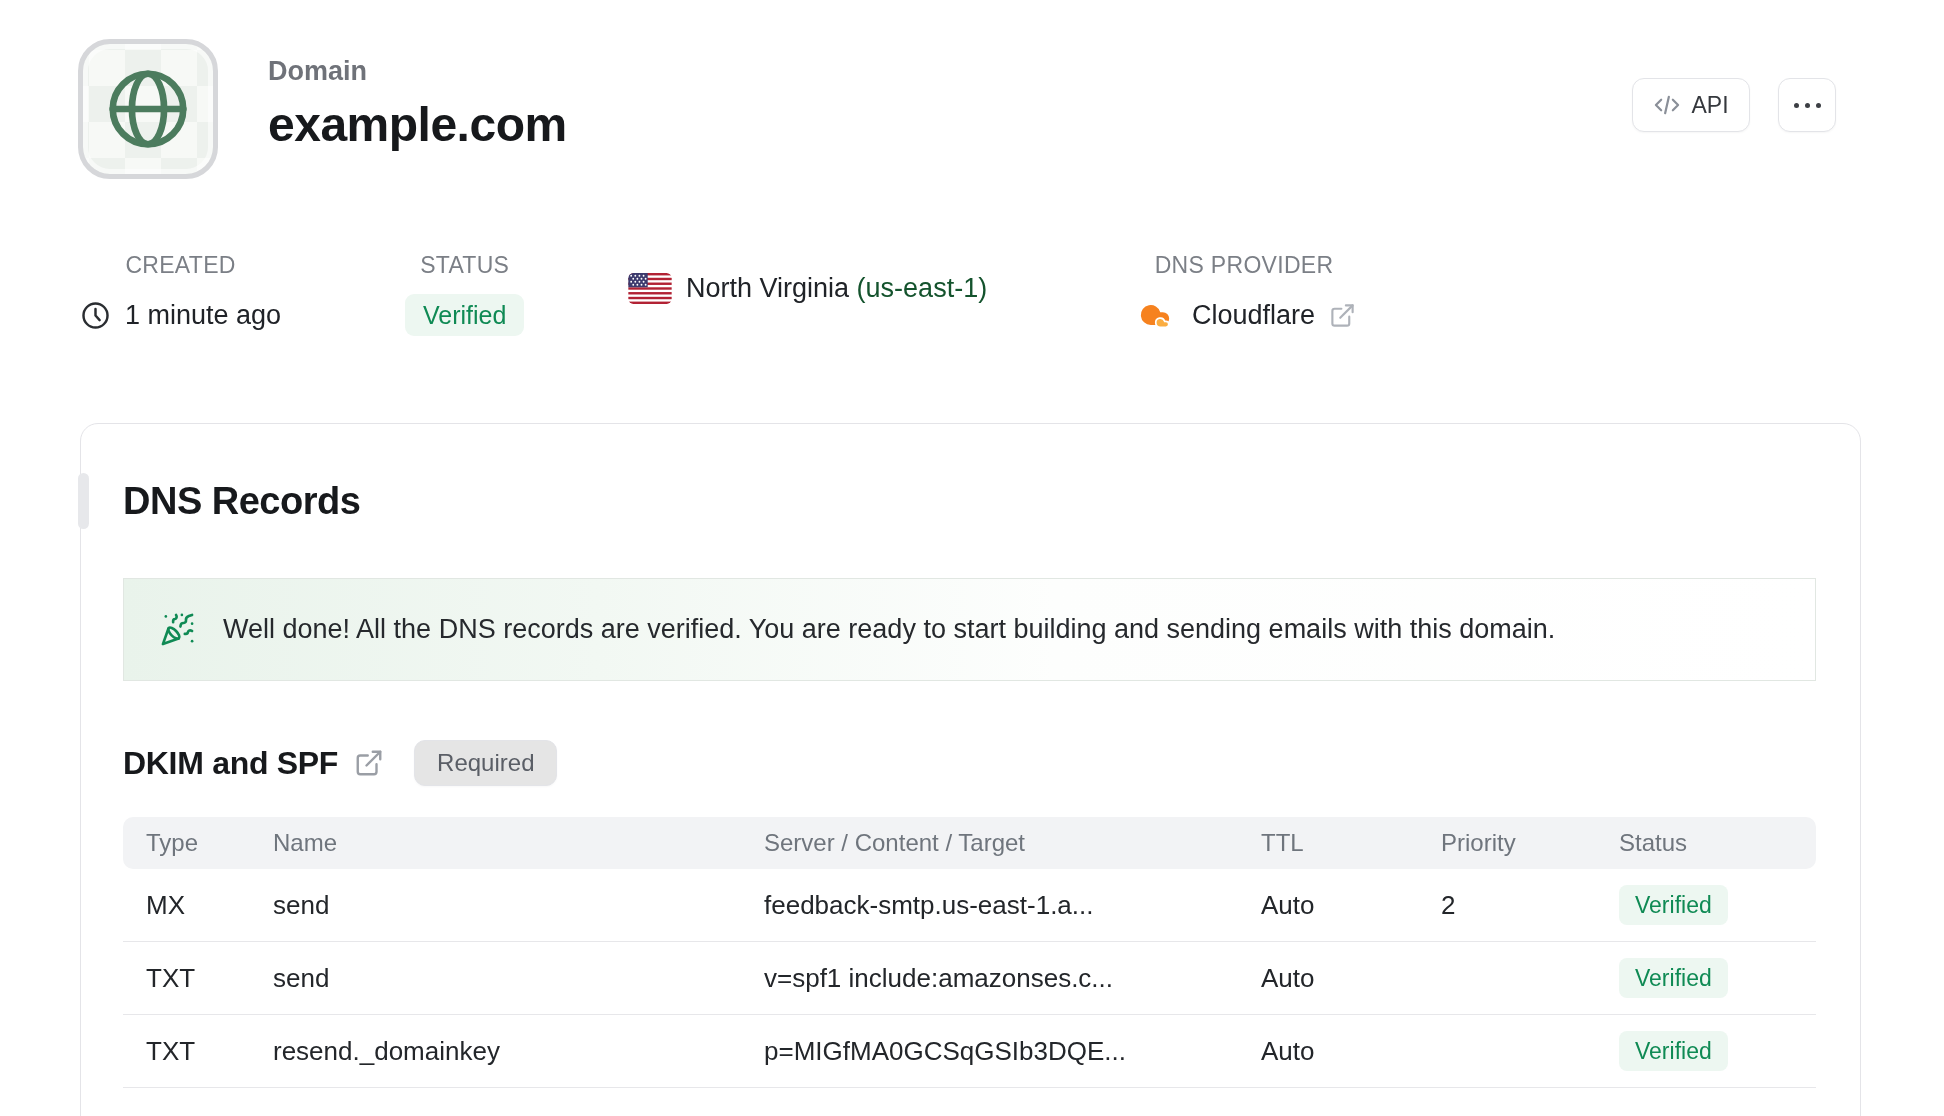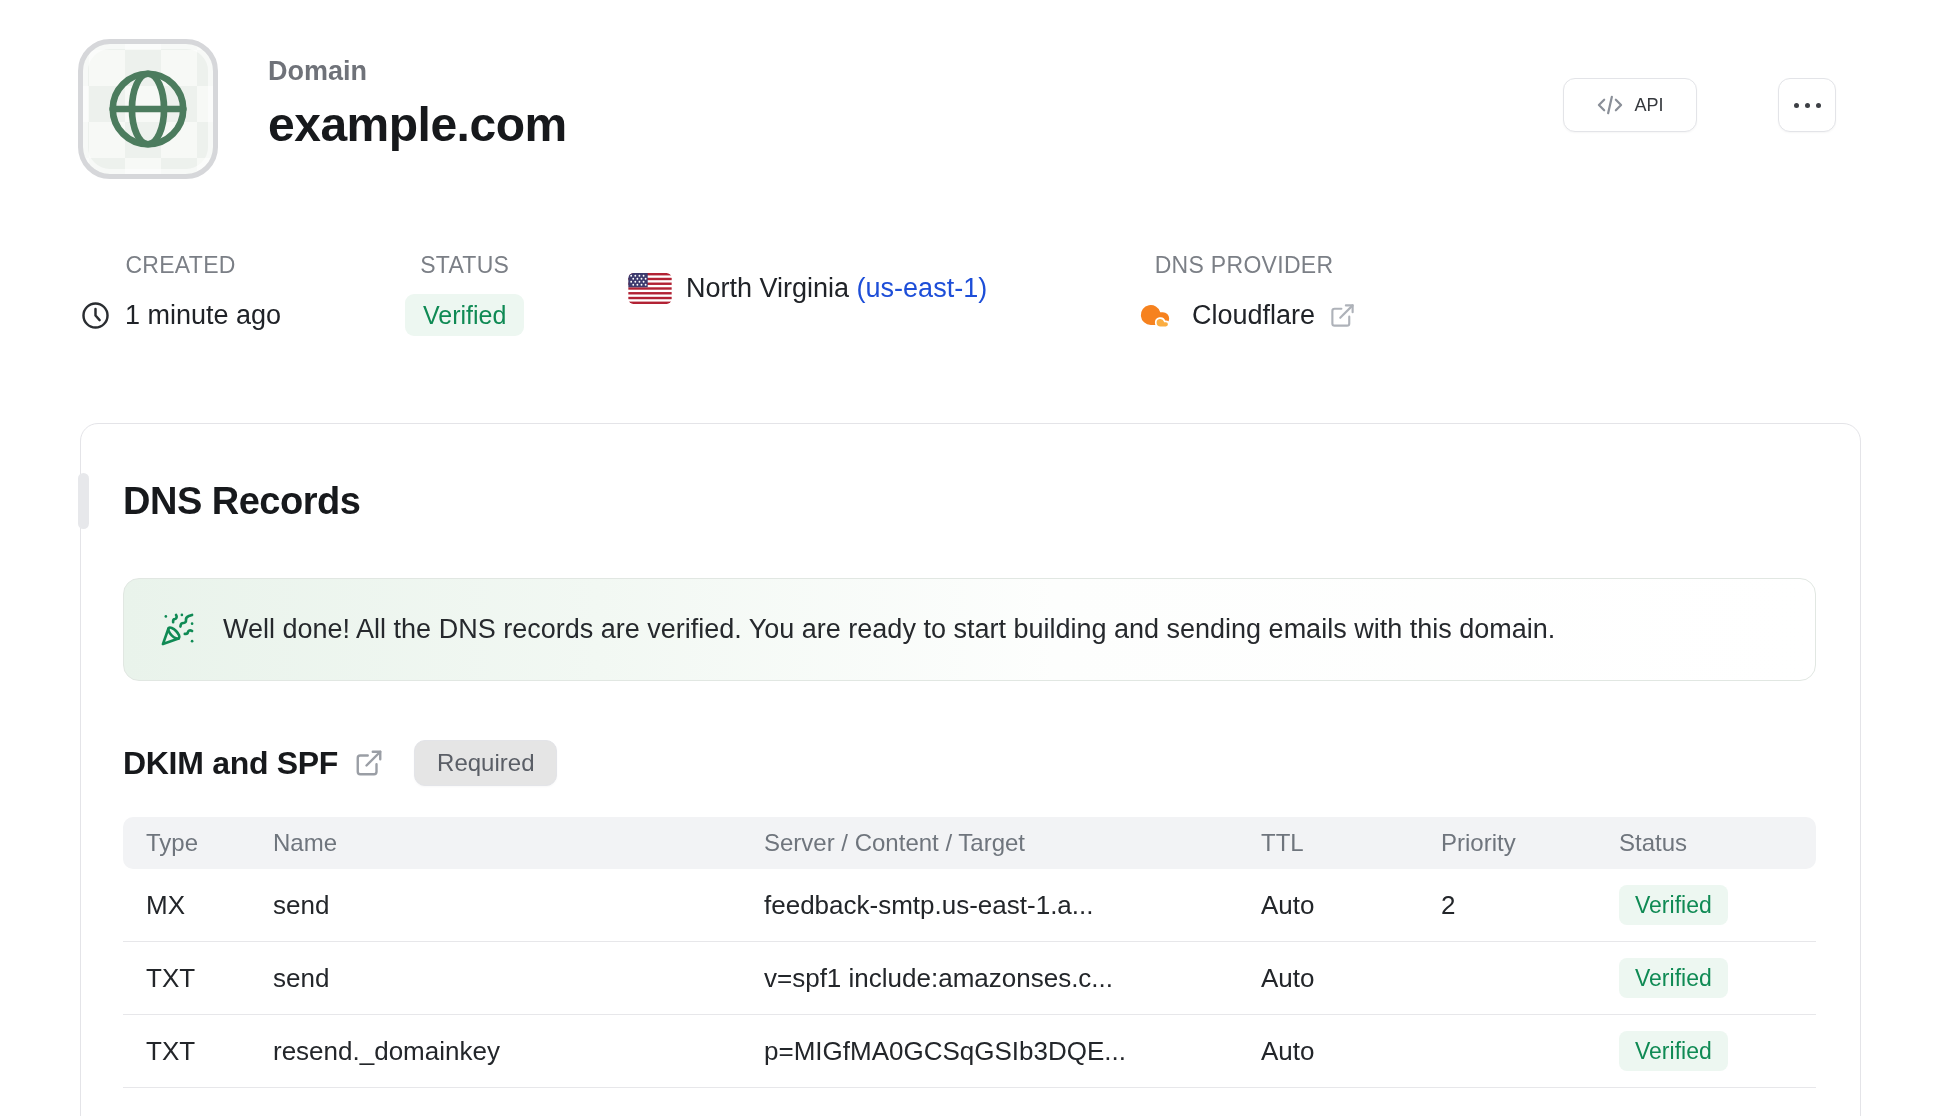--- a/index.html
+++ b/index.html
@@ -20,48 +20,48 @@
   .kicker { font-size:27px; font-weight:600; color:#6f7279; line-height:1; }
   .title  { font-size:48px; font-weight:700; color:#17191c; line-height:1; letter-spacing:-0.5px; margin-top:16px; }
 
   .btn {
     position:absolute; top:78px; height:54px; background:#fff;
     border:1.5px solid #e3e4e8; border-radius:12px; cursor:pointer;
     display:flex; align-items:center; justify-content:center;
     box-shadow:0 1px 2px rgba(0,0,0,.04);
     font-family:inherit;
   }
-  .btn-api { left:1563px; width:134px; gap:10px; font-size:18px; color:#35383d; }
+  .btn-api { left:1632px; width:118px; gap:10px; font-size:23px; color:#35383d; }
   .btn-more { left:1778px; width:58px; }
   .dots { display:flex; gap:6px; }
   .dots i { width:5px; height:5px; border-radius:50%; background:#3c3f44; }
 
   
   .meta-block { position:absolute; top:252px;text-align:center; }
   .meta-label { font-size:23px; font-weight:500; color:#7b7f86; letter-spacing:.3px; }
   .meta-value { margin-top:15px; height:42px; display:flex; align-items:center; gap:14px; font-size:27px; color:#202328; }
-  .muted { color:#1d4ed8; }
+  .muted { color:#14532d; }
   .badge-verified {
     display:inline-flex; align-items:center; justify-content:center;
     background:#edf7f1; color:#0f8a54; border-radius:9px;
     height:42px; padding:0 18px; font-size:25px; font-weight:500;
   }
   .flag { border-radius:5px; overflow:hidden; display:block; }
 
   
   .card {
     position:absolute; left:80px; top:423px; width:1781px; height:780px;
     background:#fff; border:1.5px solid #e4e4e8; border-radius:18px;
   }
   .notch { position:absolute; left:-3px; top:49px; width:11px; height:56px; background:#e7e8eb; border-radius:6px; }
   .card-title { position:absolute; left:42px; top:56px; font-size:38px; font-weight:700; color:#17191c; letter-spacing:-0.5px; }
 
   .banner {
     position:absolute; left:42px; top:154px; width:1693px; height:103px;
-    border:1.5px solid #e1e7e2; border-radius:16px;
+    border:1.5px solid #e1e7e2; border-radius:0;
     background:linear-gradient(90deg,#e9f3eb 0%, #f2f8f3 28%, #fdfefd 55%, #ffffff 100%);
     display:flex; align-items:center; padding:4px 36px; gap:28px;
   }
   .banner-text { font-size:27px; color:#26292d; }
   .sec-row { position:absolute; left:42px; top:315px; height:48px; display:flex; align-items:center;justify-content:flex-end; }
   .sec-title { font-size:32px; font-weight:700; color:#17191c; letter-spacing:-0.3px; }
   .sec-link { margin-left:16px; display:flex; align-items:center; cursor:pointer; }
   .badge-required {
     margin-left:30px; height:46px; padding:16px 22px; display:flex; align-items:center;
     border:1.5px solid #e3e4e8; border-radius:11px; background:#e5e5e5;

